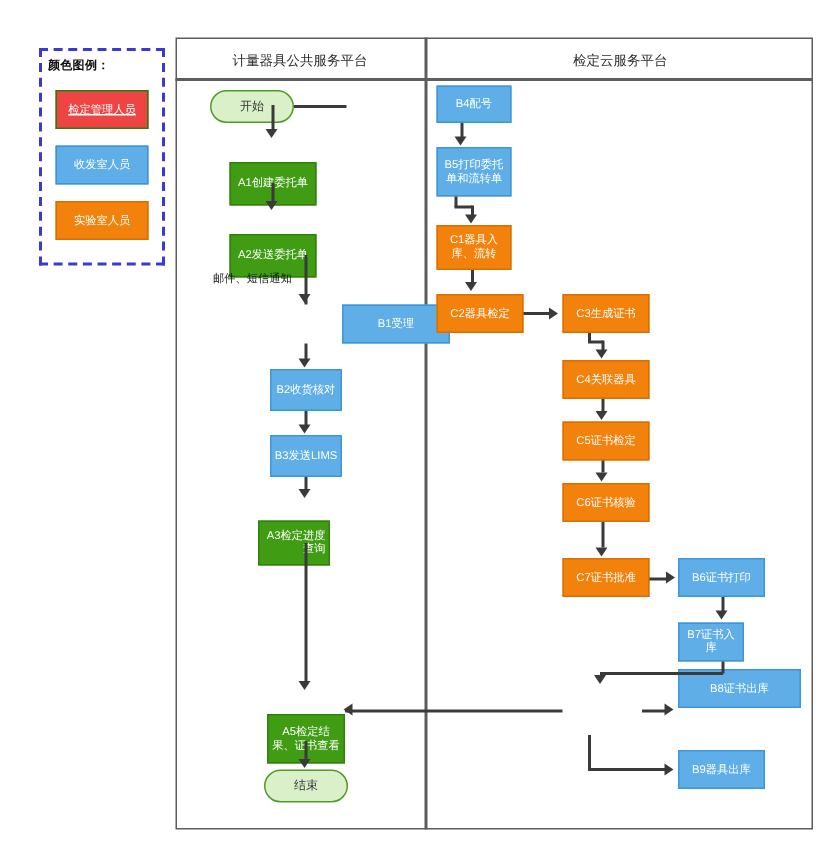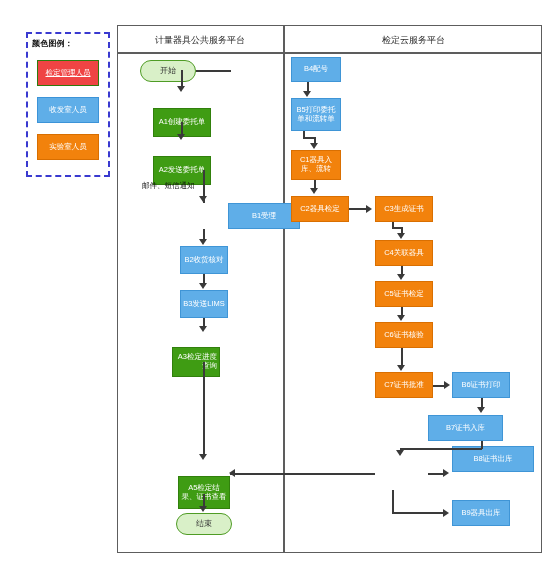--- a/index.html
+++ b/index.html
@@ -131,21 +131,21 @@
   <div class="node orange" style="left:375px;top:240px;width:58px;height:26px;">C4关联器具</div>
 
   <div class="node orange" style="left:375px;top:281px;width:58px;height:26px;">C5证书检定</div>
 
   <div class="node orange" style="left:375px;top:322px;width:58px;height:26px;">C6证书核验</div>
 
   <div class="node orange" style="left:375px;top:372px;width:58px;height:26px;">C7证书批准</div>
 
   <div class="node blue" style="left:452px;top:372px;width:58px;height:26px;">B6证书打印</div>
 
-  <div class="node blue" style="left:428px;top:415px;width:75px;height:26px;">B7证书入库</div>
+  <div class="node blue" style="left:452px;top:415px;width:44px;height:26px;">B7证书入库</div>
 
 
   <div class="node blue" style="left:452px;top:446px;width:82px;height:26px;">B8证书出库</div>
 
   <div class="node blue" style="left:452px;top:500px;width:58px;height:26px;">B9器具出库</div>
 
   <div class="ln h" style="left:196px;top:70px;width:35px;"></div>
   <div class="ln v" style="left:181px;top:70px;height:17px;"></div>
   <div class="arw down" style="left:177px;top:86px;"></div>
 

